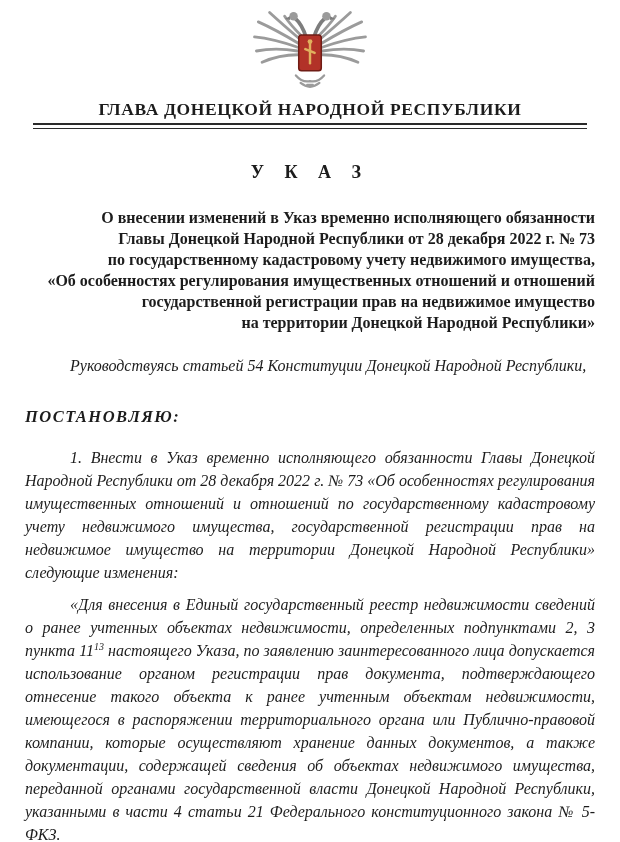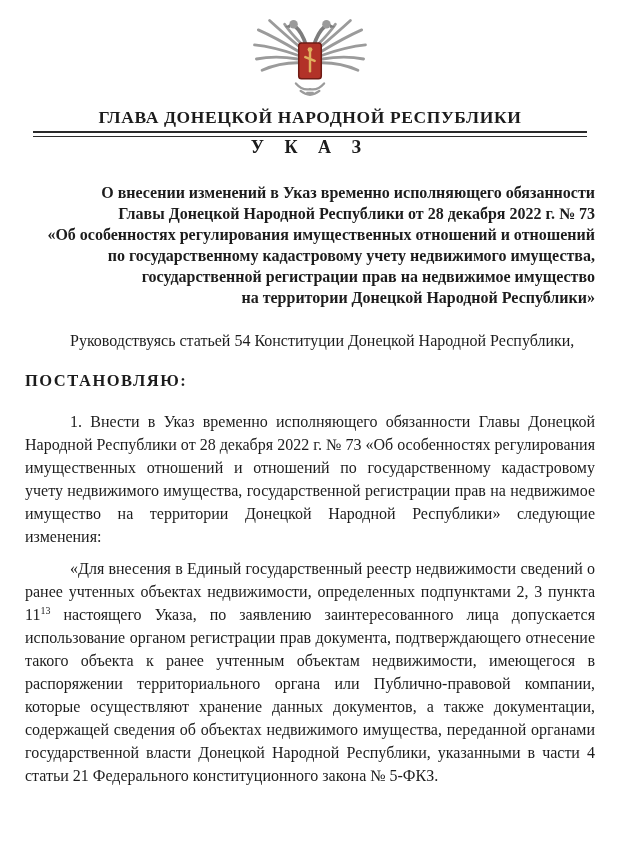--- a/index.html
+++ b/index.html
@@ -6,21 +6,21 @@
   body{
     width:620px;height:842px;overflow:hidden;
     background:#ffffff;
     font-family:"Liberation Serif", serif;
     color:#1c1c1c;
     -webkit-font-smoothing:antialiased;
   }
   .page{
     box-sizing:border-box;
     width:620px;height:752px;
-    padding:12px 25px 10px 25px;
+    padding:4px 25px 10px 25px;
   }
   .emblem-wrap{
     text-align:center;
     padding-top:0;
     height:94px;
   }
   .org-title{
     text-align:center;
     font-weight:bold;
     font-size:17.5px;
@@ -32,38 +32,40 @@
     height:3px;
     margin:3px 8px 0 8px;
     border-top:2px solid #2a2a2a;
     border-bottom:1px solid #2a2a2a;
   }
   .doc-kind{
     text-align:center;
     font-weight:bold;
     font-size:18px;
     letter-spacing:8px;
+    margin-top:33px;
   }
   .doc-title{
     margin-top:24px;
     text-align:right;
     font-weight:bold;
     font-size:16px;
     line-height:21px;
   }
   .body-par{
     margin:9px 0 0 0;
     font-size:16px;
     line-height:23px;
     text-align:justify;
     text-indent:45px;
+    font-style:italic;
   }
   .preamble{margin-top:21px;}
   .resolve{
-    margin-top:17px;
+    margin-top:28px;
     font-weight:bold;
     font-size:16.5px;
     letter-spacing:1.5px;
     text-indent:0;
     text-align:left;
   }
   .first-par{margin-top:18px;}
   sup.fn{
     font-size:10px;
     line-height:0;
@@ -123,22 +125,22 @@
 
   <div class="org-title">ГЛАВА ДОНЕЦКОЙ НАРОДНОЙ РЕСПУБЛИКИ</div>
 
   <div class="double-rule"></div>
 
   <div class="doc-kind">У К А З</div>
 
   <div class="doc-title">
     <div>О внесении изменений в Указ временно исполняющего обязанности</div>
     <div>Главы Донецкой Народной Республики от 28 декабря 2022 г. № 73</div>
+    <div>по государственному кадастровому учету недвижимого имущества,</div>
     <div>«Об особенностях регулирования имущественных отношений и отношений</div>
-    <div>по государственному кадастровому учету недвижимого имущества,</div>
     <div>государственной регистрации прав на недвижимое имущество</div>
     <div>на территории Донецкой Народной Республики»</div>
   </div>
 
   <p class="body-par preamble">Руководствуясь статьей 54 Конституции Донецкой Народной Республики,</p>
 
   <p class="body-par resolve">ПОСТАНОВЛЯЮ:</p>
 
   <p class="body-par first-par">1. Внести в Указ временно исполняющего обязанности Главы Донецкой Народной Республики от 28 декабря 2022 г. № 73 «Об особенностях регулирования имущественных отношений и отношений по государственному кадастровому учету недвижимого имущества, государственной регистрации прав на недвижимое имущество на территории Донецкой Народной Республики» следующие изменения:</p>
 

